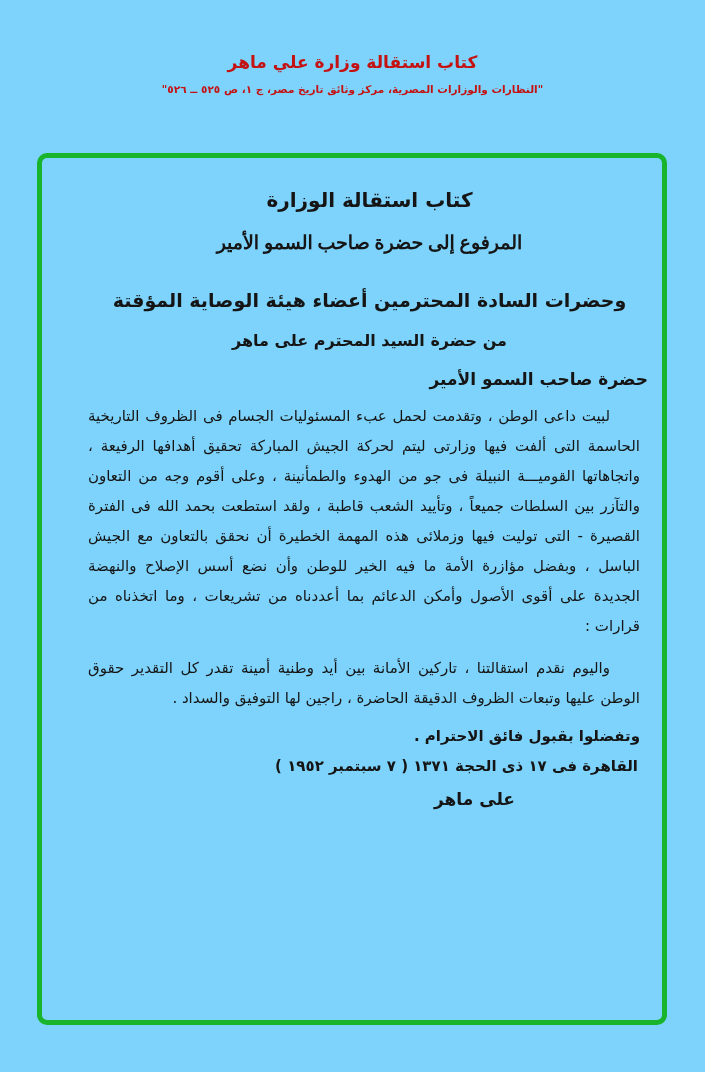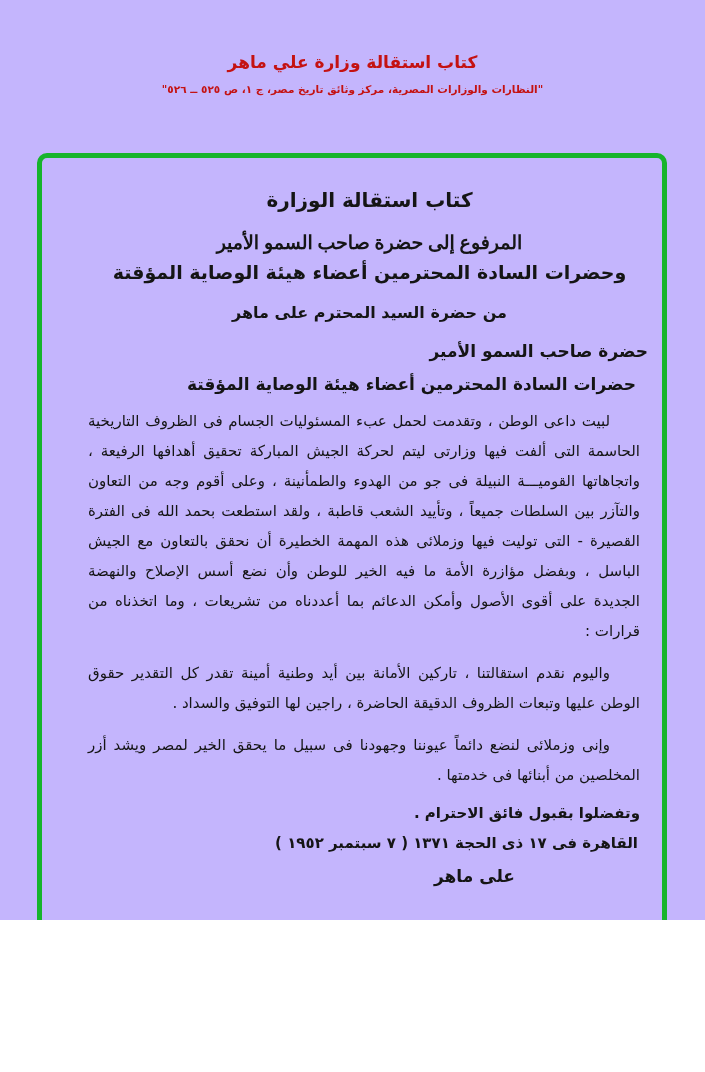--- a/index.html
+++ b/index.html
@@ -4,22 +4,22 @@
 <style>
   html, body {
     margin: 0;
     padding: 0;
     background: #ffffff;
     font-family: "DejaVu Sans", sans-serif;
   }
   .page {
     position: relative;
     width: 705px;
-    height: 920px;
-    background: #c4b5fd;
+    height: 1072px;
+    background: #7dd3fc;
     overflow: hidden;
   }
   .header {
     text-align: center;
     direction: rtl;
   }
   .doc-title {
     margin-top: 52px;
     color: #c41212;
     font-weight: bold;
@@ -47,21 +47,21 @@
     color: #151515;
     padding-top: 30px;
   }
   .h-center {
     text-align: center;
     font-weight: bold;
     padding-left: 35px;
   }
   .letter-heading   { font-size: 20px; margin: 0 0 0 0; }
   .addressee-1      { font-size: 19px; margin-top: 19px; font-family: Liberation Serif, serif; }
-  .addressee-2      { font-size: 19px; margin-top: 7px; text-align: center; }
+  .addressee-2      { font-size: 19px; margin-top: 35px; text-align: center; }
   .sender-line      { font-size: 16px; margin-top: 20px; }
   .salutation {
     text-align: right;
     font-weight: bold;
     font-size: 17px;
   }
   .salutation-1 { margin-top: 19px; margin-right: 14px; }
   .salutation-2 { margin-top: 13px; margin-right: 26px; }
   .body-para {
     font-size: 15px;
@@ -112,27 +112,25 @@
       <div class="h-center letter-heading">كتاب استقالة الوزارة</div>
 
       <div class="h-center addressee-1">المرفوع إلى حضرة صاحب السمو الأمير</div>
 
       <div class="h-center addressee-2">وحضرات السادة المحترمين أعضاء هيئة الوصاية المؤقتة</div>
 
       <div class="h-center sender-line">من حضرة السيد المحترم على ماهر</div>
 
       <div class="salutation salutation-1">حضرة صاحب السمو الأمير</div>
 
-      <div class="salutation salutation-2">حضرات السادة المحترمين أعضاء هيئة الوصاية المؤقتة</div>
 
       <div class="body-para first">لبيت داعى الوطن ، وتقدمت لحمل عبء المسئوليات الجسام فى الظروف التاريخية الحاسمة التى ألفت فيها وزارتى ليتم لحركة الجيش المباركة تحقيق أهدافها الرفيعة ، واتجاهاتها القوميـــة النبيلة فى جو من الهدوء والطمأنينة ، وعلى أقوم وجه من التعاون والتآزر بين السلطات جميعاً ، وتأييد الشعب قاطبة ، ولقد استطعت بحمد الله فى الفترة القصيرة - التى توليت فيها وزملائى هذه المهمة الخطيرة أن نحقق بالتعاون مع الجيش الباسل ، وبفضل مؤازرة الأمة ما فيه الخير للوطن وأن نضع أسس الإصلاح والنهضة الجديدة على أقوى الأصول وأمكن الدعائم بما أعددناه من تشريعات ، وما اتخذناه من قرارات :</div>
 
       <div class="body-para">واليوم نقدم استقالتنا ، تاركين الأمانة بين أيد وطنية أمينة تقدر كل التقدير حقوق الوطن عليها وتبعات الظروف الدقيقة الحاضرة ، راجين لها التوفيق والسداد .</div>
 
-      <div class="body-para">وإنى وزملائى لنضع دائماً عيوننا وجهودنا فى سبيل ما يحقق الخير لمصر ويشد أزر المخلصين من أبنائها فى خدمتها .</div>
 
       <div class="closing-line">وتفضلوا بقبول فائق الاحترام .</div>
 
       <div class="date-line">القاهرة فى ١٧ ذى الحجة ١٣٧١ ( ٧ سبتمبر ١٩٥٢ )</div>
 
       <div class="signature">
         <span>على ماهر</span>
       </div>
 
     </div>

